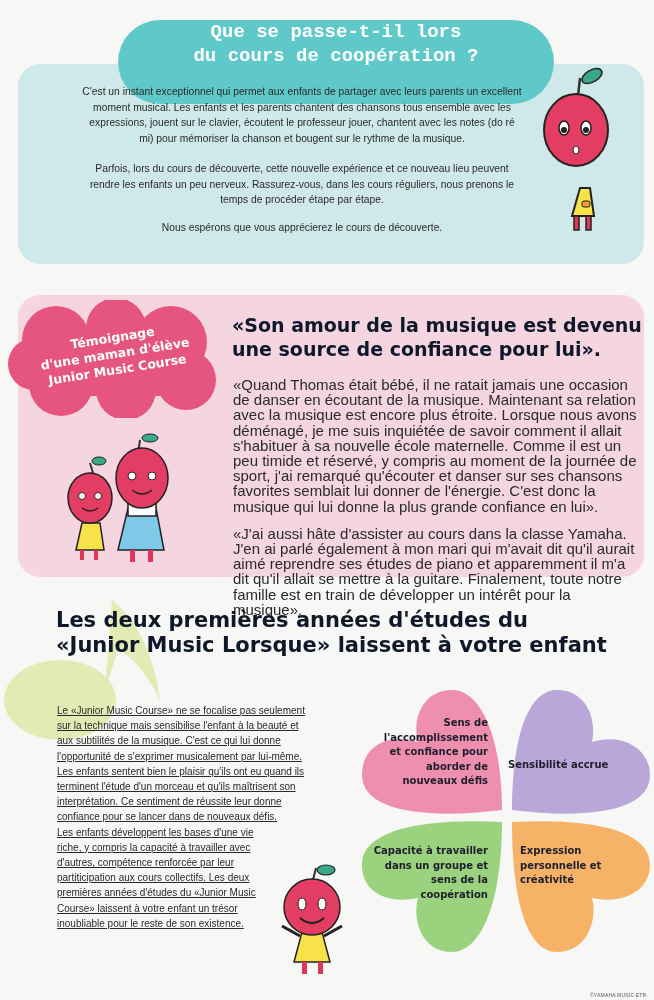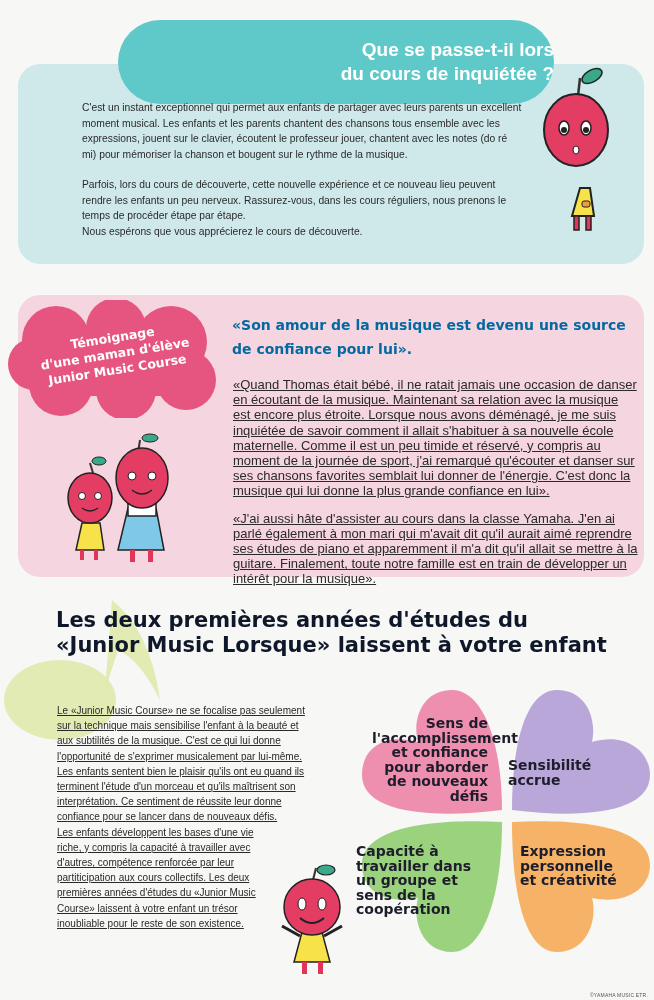--- a/index.html
+++ b/index.html
@@ -1,60 +1,60 @@
 <!DOCTYPE html>
 <html><head>
 <meta charset="utf-8">
 <style>
   * { box-sizing: border-box; margin: 0; padding: 0; }
   html, body { width: 654px; height: 1000px; background: #f7f7f5; overflow: hidden; }
   body { position: relative; font-family: "Liberation Sans", sans-serif; color: #2a2a2a; }
 
   
   .s1-box { position: absolute; left: 18px; top: 64px; width: 626px; height: 200px; background: #cfe9ea; border-radius: 22px; }
-  .s1-title { position: absolute; left: 118px; top: 20px; width: 436px; height: 84px; background: #5fc9c9; border-radius: 42px; color: #fff; font-family: Liberation Sans, sans-serif; font-weight: bold; font-size: 19px; line-height: 24px; text-align: right; padding-top: 18px; }
-  .s1-body { position: absolute; left: 82px; top: 100px; width: 440px; font-size: 10.3px; line-height: 15.5px; }
+  .s1-title { position: absolute; left: 118px; top: 20px; width: 436px; height: 84px; background: #5fc9c9; border-radius: 42px; color: #fff; font-family: Liberation Mono, monospace; font-weight: bold; font-size: 19px; line-height: 24px; text-align: center; }
+  .s1-body { position: absolute; left: 82px; top: 84px; width: 440px; font-size: 10.3px; line-height: 15.5px; text-align: center; }
   .s1-body p { margin-bottom: 15px; }
 
   
   .s2-box { position: absolute; left: 18px; top: 295px; width: 626px; height: 282px; background: #f5d6e0; border-radius: 22px; }
   .cloud { position: absolute; left: 6px; top: 300px; width: 212px; height: 118px; }
   .cloud-text { position: absolute; left: 20px; top: 330px; width: 190px; color: #fff; font-family: "DejaVu Sans", sans-serif; font-weight: bold; font-size: 12.5px; line-height: 16px; text-align: center; transform: rotate(-9deg); }
-  .s2-quote { position: absolute; left: 232px; top: 313px; width: 410px; color: #0369a1; font-family: "DejaVu Sans", sans-serif; font-weight: bold; font-size: 14px; line-height: 24px; }
-  .s2-body { position: absolute; left: 233px; top: 377px; width: 405px; font-size: 13px; line-height: 15.2px; text-decoration: underline; }
+  .s2-quote { position: absolute; left: 232px; top: 313px; width: 410px; color: #0f172a; font-family: "DejaVu Sans", sans-serif; font-weight: bold; font-size: 19px; line-height: 24px; }
+  .s2-body { position: absolute; left: 233px; top: 377px; width: 405px; font-size: 15px; line-height: 15.2px; }
   .s2-body p { margin-bottom: 12px; }
 
   
   .note { position: absolute; left: 0; top: 590px; width: 180px; height: 150px; }
   .s3-title { position: absolute; left: 56px; top: 608px; width: 590px; color: #0f172a; font-family: "DejaVu Sans", sans-serif; font-weight: bold; font-size: 21px; line-height: 25px; }
   .s3-body { position: absolute; left: 57px; top: 703px; width: 260px; font-size: 10px; line-height: 15.2px; text-decoration: underline; }
   .s3-body .wide { width: 260px; }
   .s3-body .narrow { width: 215px; }
 
   .clover { position: absolute; left: 362px; top: 680px; width: 290px; height: 290px; }
-  .petal-text { position: absolute; font-family: "DejaVu Sans", sans-serif; font-weight: bold; font-size: 14px; line-height: 14.5px; color: #1d1d2b; }
+  .petal-text { position: absolute; font-family: "DejaVu Sans", sans-serif; font-weight: bold; font-size: 10px; line-height: 14.5px; color: #1d1d2b; }
   .pt1 { left: 372px; top: 716px; width: 116px; text-align: right; }
   .pt2 { left: 508px; top: 758px; width: 120px; text-align: left; }
-  .pt3 { left: 356px; top: 844px; width: 120px; text-align: left; }
+  .pt3 { left: 368px; top: 844px; width: 120px; text-align: right; }
   .pt4 { left: 520px; top: 844px; width: 110px; text-align: left; }
 
   .copyright { position: absolute; right: 6px; bottom: 2px; font-size: 5px; color: #555; letter-spacing: 0.2px; }
   .mascot { position: absolute; }
 </style>
 </head>
 <body>
 
 <div class="s1-box"></div>
 <div class="s1-title">
   <div>Que se passe-t-il lors</div>
-  <div>du cours de inquiétée ?</div>
+  <div>du cours de coopération ?</div>
 </div>
 <div class="s1-body">
   <p>C'est un instant exceptionnel qui permet aux enfants de partager avec leurs parents un excellent moment musical. Les enfants et les parents chantent des chansons tous ensemble avec les expressions, jouent sur le clavier, écoutent le professeur jouer, chantent avec les notes (do ré mi) pour mémoriser la chanson et bougent sur le rythme de la musique.</p>
-  <p style="margin-bottom:0">Parfois, lors du cours de découverte, cette nouvelle expérience et ce nouveau lieu peuvent rendre les enfants un peu nerveux. Rassurez-vous, dans les cours réguliers, nous prenons le temps de procéder étape par étape.</p>
+  <p style="margin-bottom:12px">Parfois, lors du cours de découverte, cette nouvelle expérience et ce nouveau lieu peuvent rendre les enfants un peu nerveux. Rassurez-vous, dans les cours réguliers, nous prenons le temps de procéder étape par étape.</p>
   <p>Nous espérons que vous apprécierez le cours de découverte.</p>
 </div>
 
 <svg class="mascot" style="left:540px;top:66px" width="80" height="170" viewBox="0 0 80 170">
   <path d="M38 30 L40 12" stroke="#333" stroke-width="2.5"></path>
   <ellipse cx="52" cy="10" rx="11" ry="6" fill="#3aa98a" stroke="#222" stroke-width="1.5" transform="rotate(-30 52 10)"></ellipse>
   <path d="M40 122 L32 150 L54 150 L50 122 Z" fill="#f7e24a" stroke="#222" stroke-width="2"></path>
   <rect x="42" y="135" width="8" height="6" rx="2" fill="#f39a3a" stroke="#222" stroke-width="1"></rect>
   <rect x="34" y="150" width="5" height="14" fill="#e0365a" stroke="#222" stroke-width="1.5"></rect>
   <rect x="46" y="150" width="5" height="14" fill="#e0365a" stroke="#222" stroke-width="1.5"></rect>

